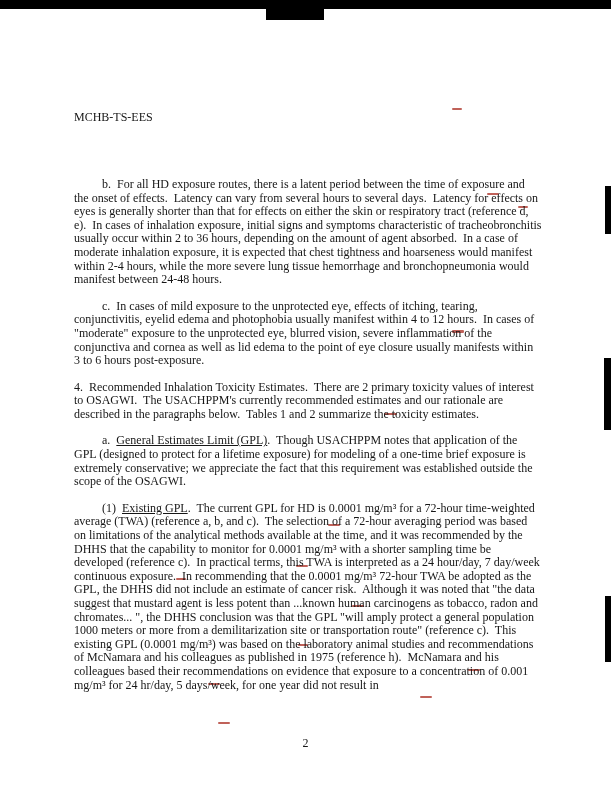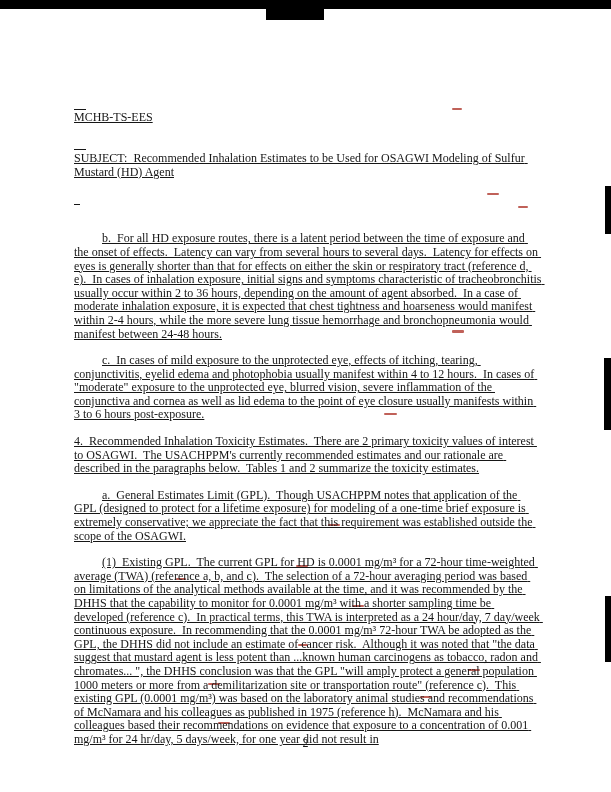--- a/index.html
+++ b/index.html
@@ -15,22 +15,22 @@
   .scan-artifact { position: absolute; background: #000000; }
   .red-mark { position: absolute; background: #b03a30; opacity: 0.8; border-radius: 1px; }
   .doc {
     position: absolute;
     left: 74px;
     top: 84px;
     width: 468px;
     font-size: 12px;
     line-height: 13.6px;
   }
-  .header-block { margin: 0 0 26px 0; white-space: pre-wrap; text-decoration: underline; }
-  .para { margin: 0 0 13px 0; white-space: pre-wrap; text-decoration: underline; }
+  .header-block { margin: 0 0 26px 0; white-space: pre-wrap; }
+  .para { margin: 0 0 13px 0; white-space: pre-wrap; }
   .indent { text-indent: 28px; }
   .sec { }
   .u { text-decoration: underline; }
   .page-number {
     position: absolute;
     top: 736px;
     left: 0;
     width: 611px;
     text-align: center;
     font-size: 12px;
@@ -57,21 +57,20 @@
 <div class="red-mark" style="left:298px; top:644px; width:10px; height:2px;"></div>
 <div class="red-mark" style="left:468px; top:669px; width:12px; height:2px;"></div>
 <div class="red-mark" style="left:208px; top:683px; width:12px; height:2px;"></div>
 <div class="red-mark" style="left:420px; top:696px; width:12px; height:2px;"></div>
 <div class="red-mark" style="left:218px; top:722px; width:12px; height:2px;"></div>
 
 <div class="doc">
 
   <div class="header-block">
     <div>MCHB-TS-EES</div>
-    <div>SUBJECT:  Recommended Inhalation Estimates to be Used for OSAGWI Modeling of Sulfur Mustard (HD) Agent</div>
   </div>
 
   <p class="para indent">b.  For all HD exposure routes, there is a latent period between the time of exposure and the onset of effects.  Latency can vary from several hours to several days.  Latency for effects on eyes is generally shorter than that for effects on either the skin or respiratory tract (reference d, e).  In cases of inhalation exposure, initial signs and symptoms characteristic of tracheobronchitis usually occur within 2 to 36 hours, depending on the amount of agent absorbed.  In a case of moderate inhalation exposure, it is expected that chest tightness and hoarseness would manifest within 2-4 hours, while the more severe lung tissue hemorrhage and bronchopneumonia would manifest between 24-48 hours.</p>
 
   <p class="para indent">c.  In cases of mild exposure to the unprotected eye, effects of itching, tearing, conjunctivitis, eyelid edema and photophobia usually manifest within 4 to 12 hours.  In cases of "moderate" exposure to the unprotected eye, blurred vision, severe inflammation of the conjunctiva and cornea as well as lid edema to the point of eye closure usually manifests within 3 to 6 hours post-exposure.</p>
 
   <p class="para sec">4.  Recommended Inhalation Toxicity Estimates.  There are 2 primary toxicity values of interest to OSAGWI.  The USACHPPM's currently recommended estimates and our rationale are described in the paragraphs below.  Tables 1 and 2 summarize the toxicity estimates.</p>
 
   <p class="para indent"><span>a.  </span><span class="u">General Estimates Limit (GPL)</span><span>.  Though USACHPPM notes that application of the GPL (designed to protect for a lifetime exposure) for modeling of a one-time brief exposure is extremely conservative; we appreciate the fact that this requirement was established outside the scope of the OSAGWI.</span></p>
 

